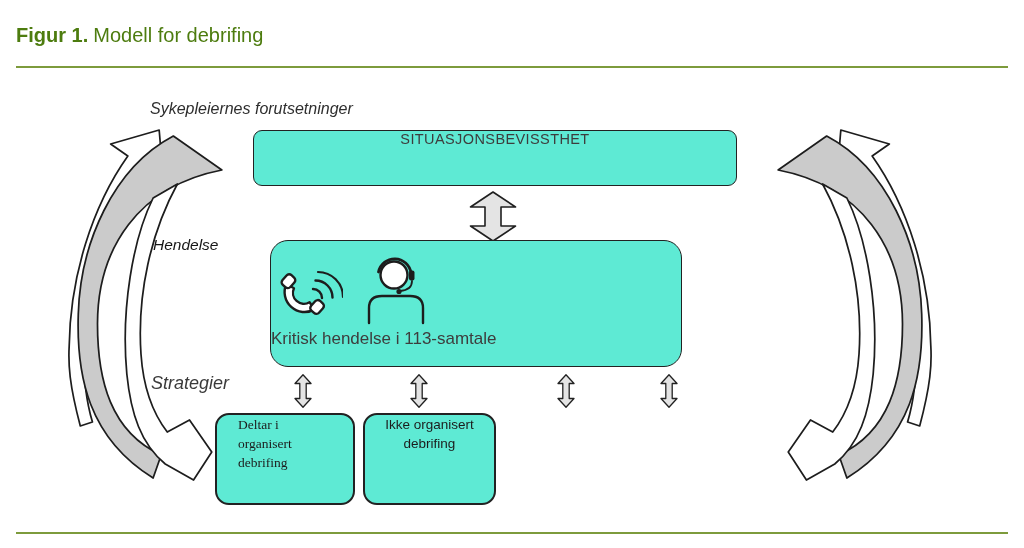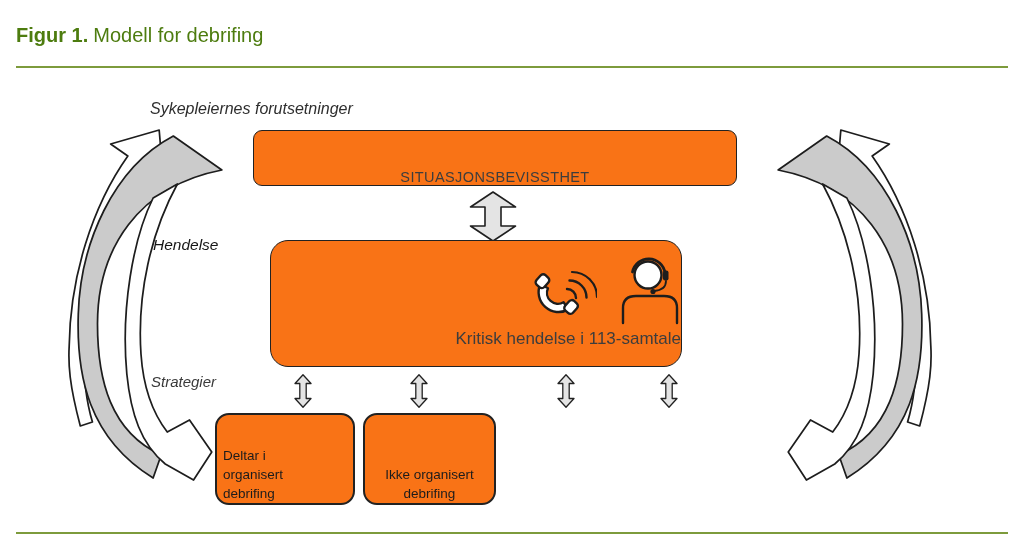--- a/index.html
+++ b/index.html
@@ -9,35 +9,35 @@
 
   .fig-title{left:16px;top:24px;font-size:20px;color:#4d7c0f;}
   .fig-title .b{font-weight:700;margin-right:5px;}
   .rule{left:16px;width:992px;height:2px;background:#7d9b3c;}
   .rule.top{top:66px;}
   .rule.bottom{top:532px;}
 
   .lbl{font-style:italic;font-size:16px;color:#2e2e2e;white-space:nowrap;}
   .lbl.precond{left:150px;top:100px;}
   .lbl.event{left:153px;top:236px;font-weight:400;font-size:15.5px;color:#161616;}
-  .lbl.strat{left:151px;top:373px;font-size:15px;color:#3a3a3a;}
+  .lbl.strat{left:151px;top:373px;font-size:18px;color:#3a3a3a;}
 
-  .box{box-sizing:border-box;background:#f97316;border:2px solid #222;display:flex;
-       align-items:flex-end;justify-content:center;}
+  .box{box-sizing:border-box;background:#5eead4;border:2px solid #222;display:flex;
+       align-items:flex-start;justify-content:center;}
   .sa-box{left:253px;top:130px;width:484px;height:56px;border-radius:9px;border-width:1.5px;}
   .sa-box .t{font-size:14.5px;letter-spacing:.4px;color:#3d3d3d;}
 
   .central-box{left:270px;top:240px;width:412px;height:127px;border-radius:18px;
                border-width:1.6px;flex-direction:column;justify-content:flex-start;padding-top:12px;}
   .icon-row{display:flex;align-items:flex-end;gap:22px;height:72px;}
   .central-box .t{font-size:17px;color:#3d3d3d;margin-top:4px;}
 
   .sbox{top:413px;height:92px;border-radius:14px;}
   .sbox .bl{font-size:13.5px;line-height:1.42;color:#1c1c1c;text-align:center;}
-  .sbox.b1{left:215px;width:140px;justify-content:flex-start;padding-left:6px;}
+  .sbox.b1{left:215px;width:140px;justify-content:flex-start;padding-left:21px;font-family:Liberation Serif, serif;}
   .sbox.b1 .bl{text-align:left;}
   .sbox.b2{left:363px;width:133px;}
   .sbox.b3{left:505px;width:143px;}
   .sbox.b4{left:660px;width:113px;}
 
   svg{display:block;}
 </style>
 </head>
 <body>
 

